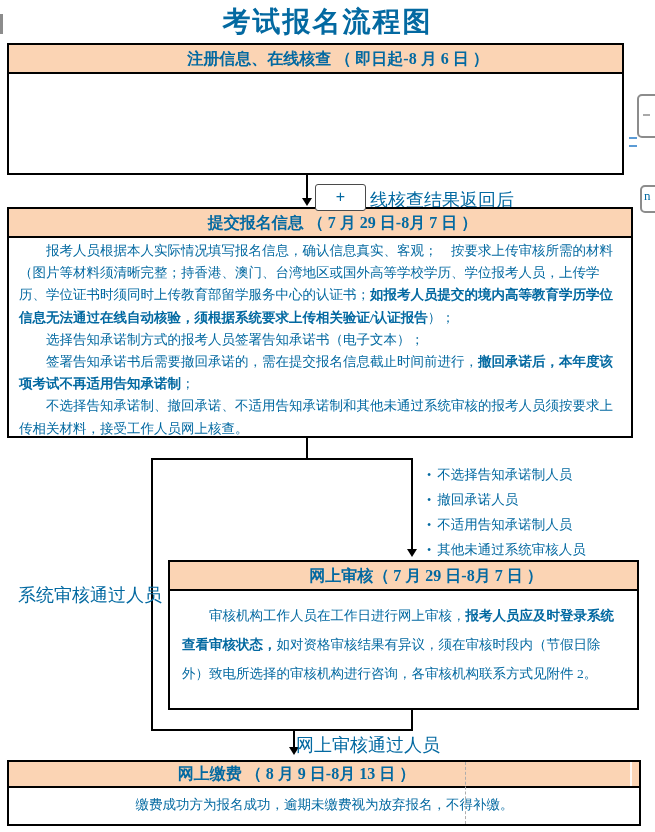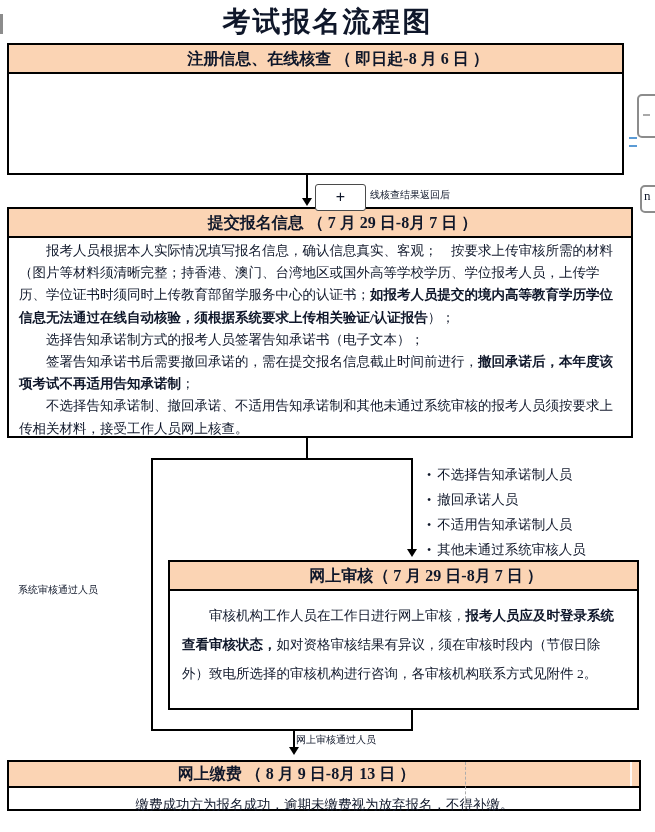--- a/index.html
+++ b/index.html
@@ -1,28 +1,28 @@
 <!DOCTYPE html>
 <html style="--header-bg: #FBD4B4; --gray: #8C8C8C; --dash: #ADADAD; --blue: #5B9BD5;"><head>
 <meta charset="utf-8">
 <style>
   html,body{margin:0;padding:0;background:#fff;}
   .canvas{position:relative;width:655px;height:832px;background:#fff;overflow:hidden;
-          font-family:"Liberation Serif","DejaVu Serif",serif;color:#0f172a;}
+          font-family:"Liberation Serif","DejaVu Serif",serif;color:#0369a1;}
   .title{position:absolute;top:3px;left:0;width:100%;text-align:center;font-size:28px;font-weight:bold;
          font-family:"Liberation Sans","DejaVu Sans",sans-serif;letter-spacing:2px;}
   .left-artifact{position:absolute;left:0;top:14px;width:3px;height:20px;background:var(--gray);}
   .fbox{position:absolute;border:2px solid #000;background:#fff;box-sizing:border-box;}
   .fhead{background:var(--header-bg);border-bottom:2px solid #000;text-align:center;font-weight:bold;font-size:16px;position:relative;padding-left:45px;}
   .fbody{font-size:13.5px;position:relative;}
   .fbody p{margin:0;text-indent:2em;}
   .b{font-weight:bold;}
   .vline,.hline{position:absolute;background:#000;}
   .ahead{position:absolute;width:0;height:0;border-left:5px solid transparent;border-right:5px solid transparent;border-top:8px solid #000;}
-  .lbl{position:absolute;font-size:10px;white-space:nowrap;}
+  .lbl{position:absolute;font-size:18px;white-space:nowrap;}
   .plusbox{position:absolute;left:315px;top:184px;width:49px;height:25px;background:#fff;border:1px solid #4a4a4a;
            border-radius:3px;text-align:center;line-height:23px;font-size:16px;z-index:5;
            font-family:"Liberation Sans","DejaVu Sans",sans-serif;cursor:default;}
   .bullets{position:absolute;left:427px;top:462px;font-size:13.5px;}
   .bullets .li{height:25px;line-height:25px;white-space:nowrap;}
   .blt{margin-right:6px;font-size:12px;}
   .dash-divider{position:absolute;left:456px;top:0;bottom:0;width:0;border-left:1px dashed var(--dash);z-index:3;}
   .hdr-split{position:absolute;left:621px;top:0;height:100%;width:2px;background:rgba(255,255,255,.85);}
   .rartifact{position:absolute;background:#fff;border:2px solid var(--gray);border-radius:5px;box-sizing:border-box;}
   .rartifact .mini-dash{position:absolute;left:4px;top:18px;width:7px;height:2px;background:#a9a9a9;}
@@ -78,21 +78,21 @@
         <p><span>审核机构工作人员在工作日进行网上审核，</span><span class="b">报考人员应及时登录系统查看审核状态，</span><span>如对资格审核结果有异议，须在审核时段内（节假日除外）致电所选择的审核机构进行咨询，各审核机构联系方式见附件 2。</span></p>
       </div>
   </div>
 
   <div class="vline" style="left:411px;top:710px;width:2px;height:21px;"></div>
   <div class="hline" style="left:151px;top:729px;width:262px;height:2px;"></div>
   <div class="vline" style="left:293px;top:729px;width:2px;height:19px;"></div>
   <div class="ahead" style="left:289px;top:747px;"></div>
   <div class="lbl" style="left:296px;top:733px;">网上审核通过人员</div>
 
-  <div class="fbox" style="left:7px;top:760px;width:634px;height:51px;">
+  <div class="fbox" style="left:7px;top:760px;width:634px;height:66px;">
     <div class="fhead" style="height:24px;line-height:24px;padding-right:100px;">网上缴费 （ 8 月 9 日-8月 13 日 ）</div>
     <div class="hdr-split" style="height:24px;top:0;"></div>
     <div class="fbody" style="line-height:34px;text-align:center;padding-left:1px;font-size:13.5px;">缴费成功方为报名成功，逾期未缴费视为放弃报名，不得补缴。</div>
     <div class="dash-divider"></div>
   </div>
 
   <div class="rartifact" style="left:637px;top:94px;width:24px;height:44px;">
     <div class="mini-dash"></div>
   </div>
   <div class="blue-mark"></div>

